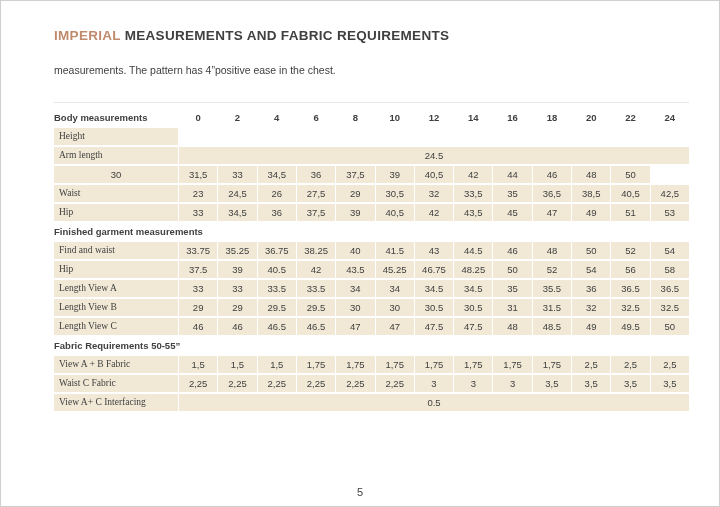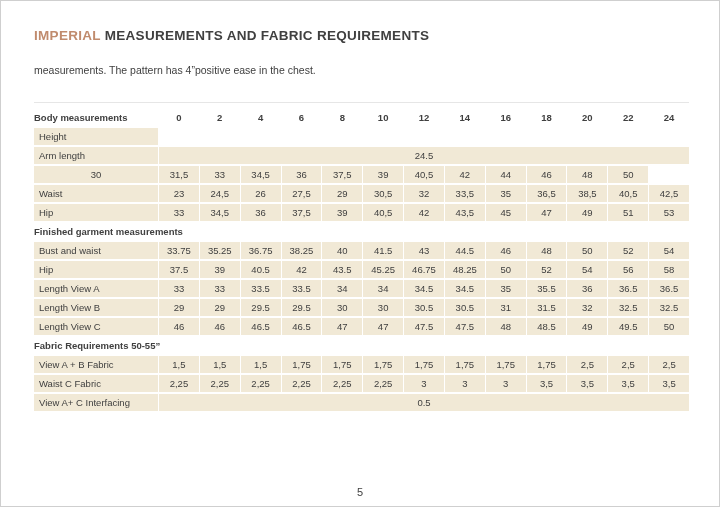--- a/index.html
+++ b/index.html
@@ -18,20 +18,21 @@
   .frame {
     width: 720px;
     height: 507px;
     border: 1px solid #cfcfcf;
     background: #fff;
     position: relative;
     overflow: hidden;
   }
   .page {
     padding: 27px 30px 0 33px;
+    margin-left: 20px;
   }
   h1.title {
     font-size: 13.5px;
     font-weight: bold;
     letter-spacing: 0.3px;
     color: var(--text);
     white-space: nowrap;
   }
   h1.title .accent { color: var(--accent); }
   .intro {
@@ -51,21 +52,21 @@
     column-gap: 1px;
     margin-bottom: 2px;
   }
   .trow > div {
     height: 17px;
     line-height: 17px;
     font-size: 9.5px;
     overflow: hidden;
     white-space: nowrap;
   }
-  .lab  { background: var(--beige); padding-left: 5px; }
+  .lab  { background: var(--beige); padding-left: 5px; font-family: Liberation Serif, serif; }
   .val  { background: var(--beige); text-align: center; }
   .spanval { grid-column: 2 / -1; background: var(--beige); text-align: center; }
   .trow.head { margin-bottom: 3px; }
   .trow.head > div { background: none; font-weight: bold; height: 15px; line-height: 15px; }
   .trow.head .hsize { text-align: center; }
   .trow.section > div { grid-column: 1 / -1; background: none; font-weight: bold; }
   .page-number {
     position: absolute;
     left: 0; right: 0;
     bottom: 8px;
@@ -152,21 +153,21 @@
           <div class="val">45</div>
           <div class="val">47</div>
           <div class="val">49</div>
           <div class="val">51</div>
           <div class="val">53</div>
         </div>
         <div class="trow section">
           <div>Finished garment measurements</div>
         </div>
         <div class="trow">
-          <div class="lab">Bust and waist</div>
+          <div class="lab">Find and waist</div>
           <div class="val">33.75</div>
           <div class="val">35.25</div>
           <div class="val">36.75</div>
           <div class="val">38.25</div>
           <div class="val">40</div>
           <div class="val">41.5</div>
           <div class="val">43</div>
           <div class="val">44.5</div>
           <div class="val">46</div>
           <div class="val">48</div>

